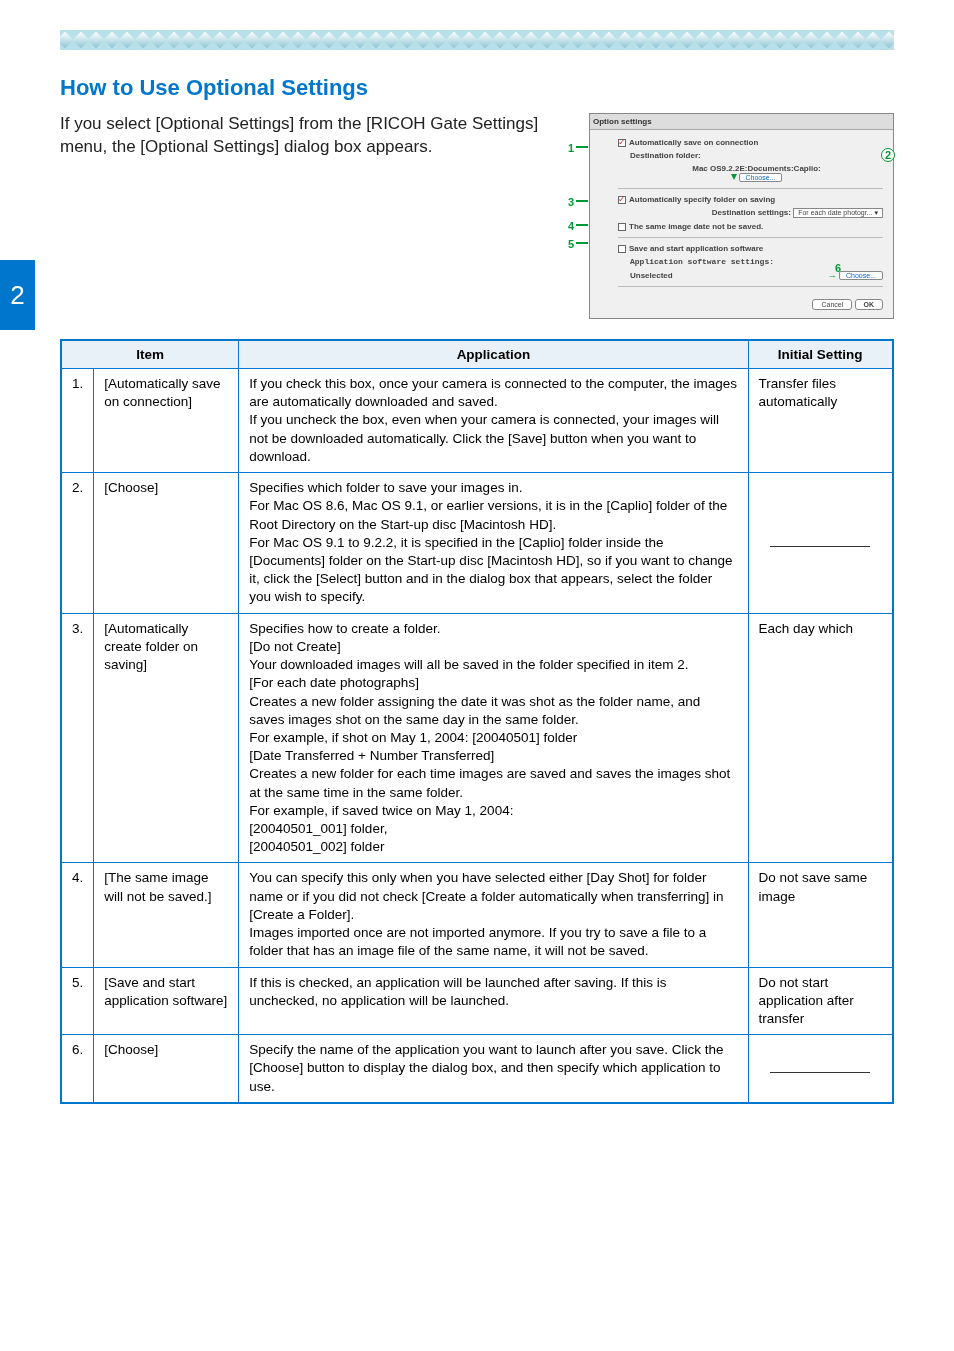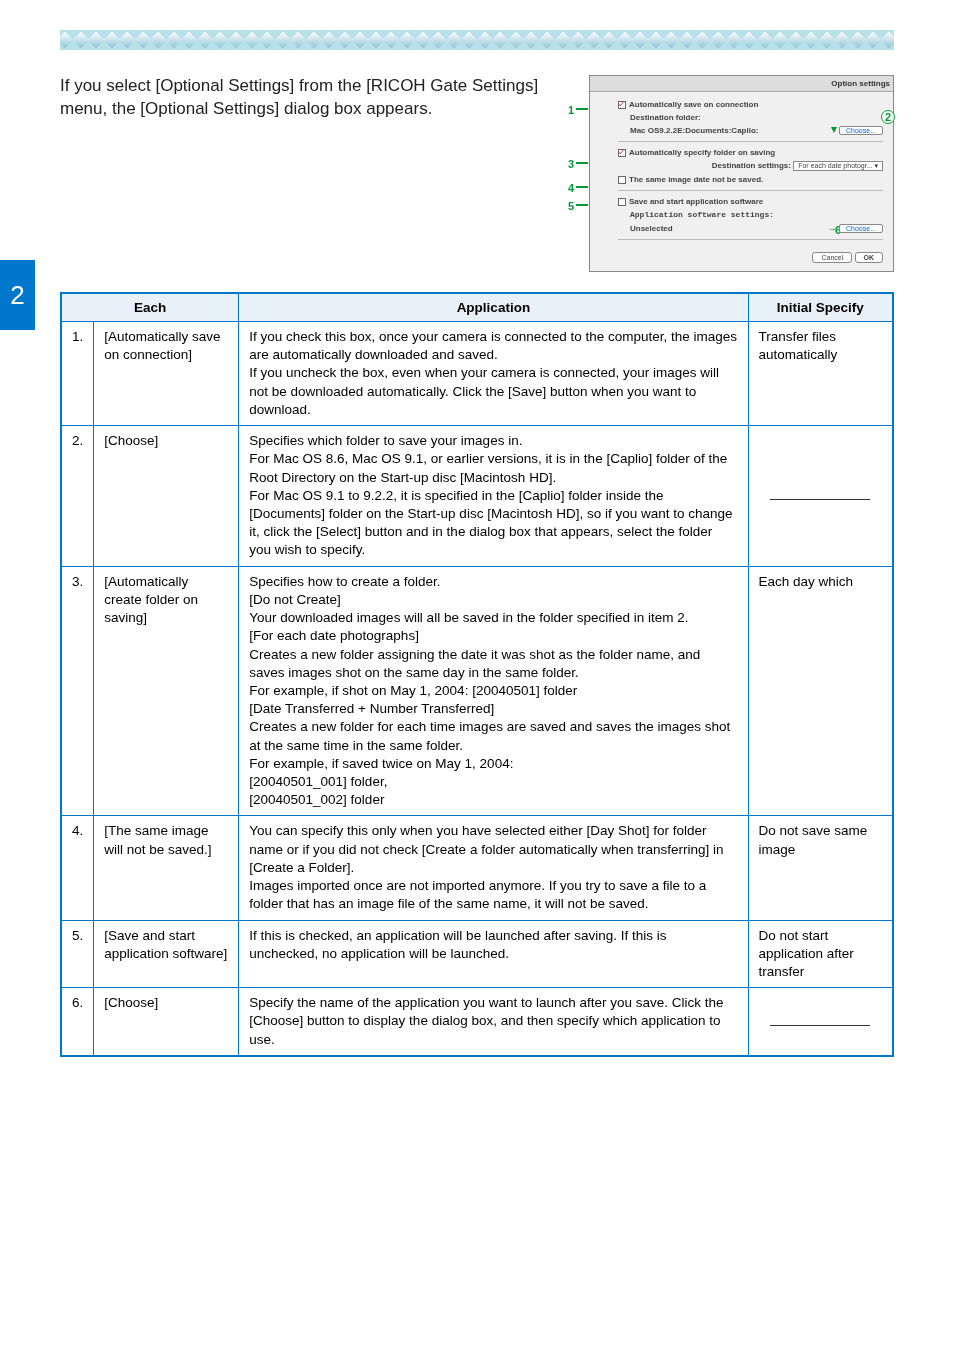--- a/index.html
+++ b/index.html
@@ -5,21 +5,21 @@
   * { box-sizing: border-box; margin: 0; padding: 0; }
   body { font-family: Arial, Helvetica, sans-serif; background: #fff; width: 954px; margin: 0 auto; }
   .page { padding: 30px 60px 40px 60px; position: relative; }
   .diamond-row { display: flex; justify-content: space-between; padding: 2px 0; background: #b8e0e8; margin-bottom: 25px; overflow: hidden; }
   .diamond { width: 12px; height: 12px; transform: rotate(45deg); background: linear-gradient(135deg, #fff 0%, #8cc5d5 100%); margin: 2px -1px; flex-shrink: 0; }
   .heading { color: #0077cc; font-size: 22px; font-weight: bold; margin-bottom: 12px; }
   .intro-block { display: flex; margin-bottom: 20px; align-items: flex-start; }
   .intro-text { font-size: 17px; line-height: 1.35; flex: 1; color: #222; }
   .side-tab { position: absolute; left: 0; top: 260px; width: 35px; height: 70px; background: #0077cc; color: #fff; display: flex; align-items: center; justify-content: center; font-size: 26px; font-weight: 300; border-radius: 0; }
   .dialog-shot { width: 305px; border: 1px solid #888; background: #f0f0f0; font-size: 8px; position: relative; }
-  .dialog-title { text-align: right; font-weight: bold; padding: 3px; background: #ddd; border-bottom: 1px solid #aaa; font-size: 8px; color: #333; }
+  .dialog-title { text-align: left; font-weight: bold; padding: 3px; background: #ddd; border-bottom: 1px solid #aaa; font-size: 8px; color: #333; }
   .dialog-body { padding: 8px 10px 8px 28px; color: #444; }
   .dialog-row { margin-bottom: 4px; position: relative; }
   .dialog-sep { border-top: 1px solid #bbb; margin: 6px 0; }
   .callout-num { position: absolute; color: #009933; font-weight: bold; font-size: 11px; }
   .cn1 { left: -22px; top: 12px; }
   .cn2 { right: -2px; top: 18px; width: 14px; height: 14px; border: 1px solid #009933; border-radius: 50%; text-align: center; line-height: 13px; background: #fff; }
   .cn3 { left: -22px; top: 66px; }
   .cn4 { left: -22px; top: 90px; }
   .cn5 { left: -22px; top: 108px; }
   .cn6 { right: 52px; top: 132px; }
@@ -97,41 +97,42 @@
       <div class="diamond"></div>
       <div class="diamond"></div>
       <div class="diamond"></div>
       <div class="diamond"></div>
       <div class="diamond"></div>
       <div class="diamond"></div>
       <div class="diamond"></div>
       <div class="diamond"></div>
   </div>
 
+  <h2 class="heading">How to Use Optional Settings</h2>
 
   <div class="intro-block">
     <div class="intro-text">If you select [Optional Settings] from the [RICOH Gate Settings] menu, the [Optional Settings] dialog box appears.</div>
 
     <div class="dialog-shot" style="position:relative;">
       <div class="dialog-title">Option settings</div>
       <div class="dialog-body" style="position:relative;">
         <span class="callout-num cn1">1</span>
         <span class="callout-num cn2">2</span>
         <span class="callout-num cn3">3</span>
         <span class="callout-num cn4">4</span>
         <span class="callout-num cn5">5</span>
         <span class="callout-num cn6">6</span>
         <div class="dlg-line" style="left:-14px; top:16px; width:12px;"></div>
         <div class="dlg-line" style="left:-14px; top:70px; width:12px;"></div>
         <div class="dlg-line" style="left:-14px; top:94px; width:12px;"></div>
         <div class="dlg-line" style="left:-14px; top:112px; width:12px;"></div>
 
         <div class="dialog-row"><span class="cb checked"></span><b>Automatically save on connection</b></div>
         <div class="dialog-row" style="padding-left:12px;"><b>Destination folder:</b></div>
-        <div class="dialog-row" style="padding-left:12px; display:flex; justify-content:space-between; align-items:center;">
+        <div class="dialog-row" style="padding-left:12px; display:flex; justify-content:space-between; align-items:center;flex-direction:column;">
           <b>Mac OS9.2.2E:Documents:Caplio:</b>
           <span><span class="arrow-down"></span><span class="dlg-small-btn">Choose...</span></span>
         </div>
         <div class="dialog-sep"></div>
         <div class="dialog-row"><span class="cb checked"></span><b>Automatically specify folder on saving</b></div>
         <div class="dialog-row" style="padding-left:12px; text-align:right;">
           <b>Destination settings:</b>
           <span class="dlg-select"><span>For each date photogr...</span> <span style="color:#333;">▾</span></span>
         </div>
         <div class="dialog-row"><span class="cb"></span><b>The same image date not be saved.</b></div>
@@ -147,23 +148,23 @@
           <span class="dlg-btn">Cancel</span>
           <span class="dlg-btn" style="font-weight:bold;">OK</span>
         </div>
       </div>
     </div>
   </div>
 
   <table class="main">
     <thead>
       <tr>
-        <th colspan="2">Each</th>
+        <th colspan="2">Item</th>
         <th>Application</th>
-        <th class="col-init">Initial Specify</th>
+        <th class="col-init">Initial Setting</th>
       </tr>
     </thead>
     <tbody id="table-body">
         <tr>
           <td class="col-num">1.</td>
           <td class="col-item">[Automatically save on connection]</td>
           <td>If you check this box, once your camera is connected to the computer, the images are automatically downloaded and saved.<br>If you uncheck the box, even when your camera is connected, your images will not be downloaded automatically. Click the [Save] button when you want to download.</td>
           <td class="col-init">Transfer files automatically</td>
         </tr>
         <tr>

